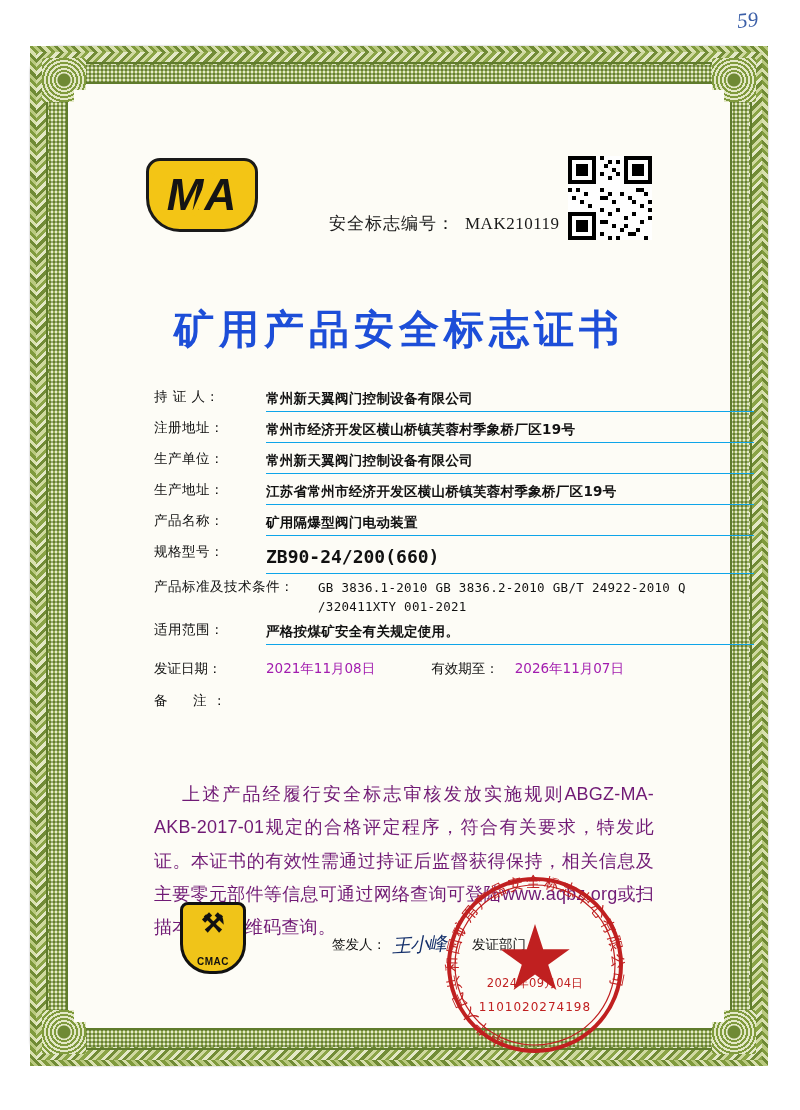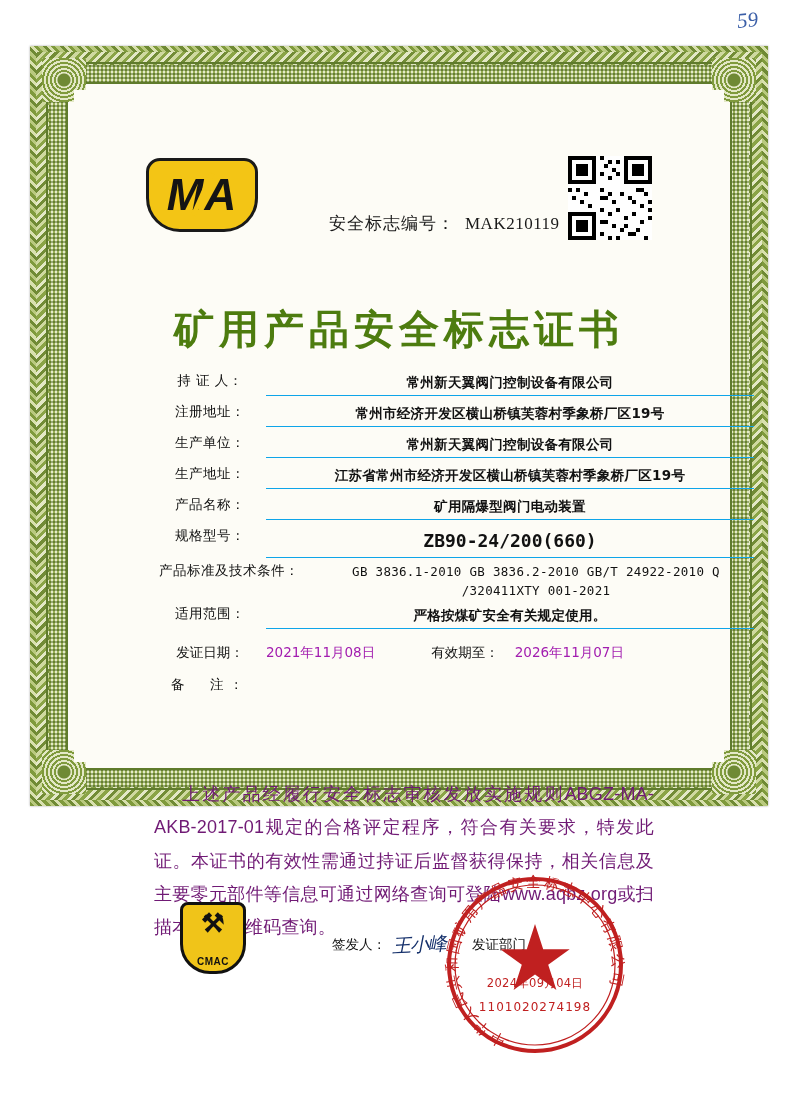--- a/index.html
+++ b/index.html
@@ -26,23 +26,24 @@
     font-style: italic;
     transform: rotate(-6deg);
   }
 
   
   .sheet {
     position: absolute;
     left: 30px;
     top: 46px;
     width: 738px;
-    height: 760px;
+    height: 1020px;
     background: #fdfcf6;
     box-shadow: 0 0 2px rgba(0,0,0,0.35);
+    border-radius: 27px;
   }
 
   
   .border-outer {
     position: absolute;
     inset: 0;
     background:
       repeating-linear-gradient(45deg,
         #7f9a3c 0px, #7f9a3c 3px,
         #b9c97f 3px, #b9c97f 6px,
@@ -176,32 +177,31 @@
   
   .title {
     position: absolute;
     left: 0; right: 0;
     top: 212px;
     text-align: center;
     font-family: "DejaVu Serif", serif;
     font-weight: bold;
     font-size: 40px;
     letter-spacing: 5px;
-    color: #4d7c0f;
+    color: #1d4ed8;
   }
 
   
   .fields {
     position: absolute;
     left: 80px;
-    top: 278px;
+    top: 294px;
     width: 600px;
     font-size: 13.5px;
     color: #111;
-    text-align: center;
   }
   .row {
     display: flex;
     align-items: flex-start;
     min-height: 31px;
   }
   .row .lab {
     width: 112px;
     flex: 0 0 112px;
     font-family: "DejaVu Sans", sans-serif;

